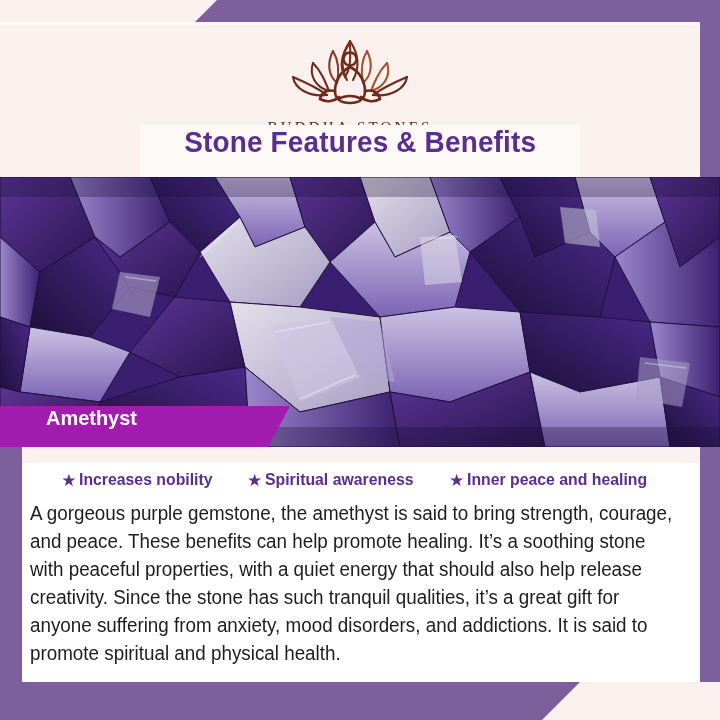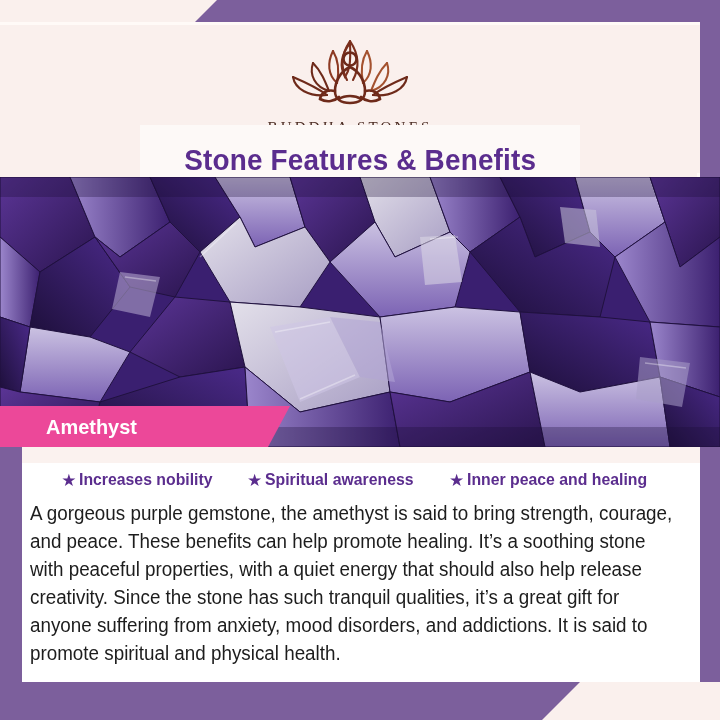--- a/index.html
+++ b/index.html
@@ -32,39 +32,39 @@
   .logo-wrap{position:absolute;top:8px;left:0;width:700px;text-align:center;}
   .logo-mark{display:block;margin:0 auto;}
   .logo-text{
     margin-top:4px;font-family:"Liberation Serif", serif;
     font-size:15px;letter-spacing:3.2px;color:#4a2b22;font-weight:400;
   }
 
   
   .title-panel{
     position:absolute;top:125px;left:140px;width:440px;height:52px;
-    background:#fdf9f7;display:flex;align-items:flex-end;justify-content:center;
+    background:#fdf9f7;display:flex;align-items:flex-start;justify-content:center;
   }
   .title-text{
     font-family:"Liberation Sans Narrow","Liberation Sans",sans-serif;
     font-weight:bold;font-size:30px;color:#5b2d8e;
     letter-spacing:.2px;transform:scaleX(.93);transform-origin:center;
     white-space:nowrap;
   }
 
   
   .photo{position:absolute;top:177px;left:0;width:720px;height:270px;overflow:hidden;}
   .photo svg{display:block;width:720px;height:270px;}
 
   
   .label-bar{
     position:absolute;top:406px;left:0;width:290px;height:41px;
-    background:#ec4899;
+    background:#a21caf;
     clip-path:polygon(0 0,100% 0,calc(100% - 22px) 100%,0 100%);
-    display:flex;align-items:center;
+    display:flex;align-items:flex-start;
   }
   .label-text{
     margin-left:46px;color:#ffffff;font-weight:bold;font-size:21px;
     font-family:"Liberation Sans Narrow","Liberation Sans",sans-serif;
     transform:scaleX(.95);transform-origin:left center;
   }
 
   
   .cream-strip{position:absolute;top:447px;left:22px;width:678px;height:16px;background:#fbf2ef;}
 

